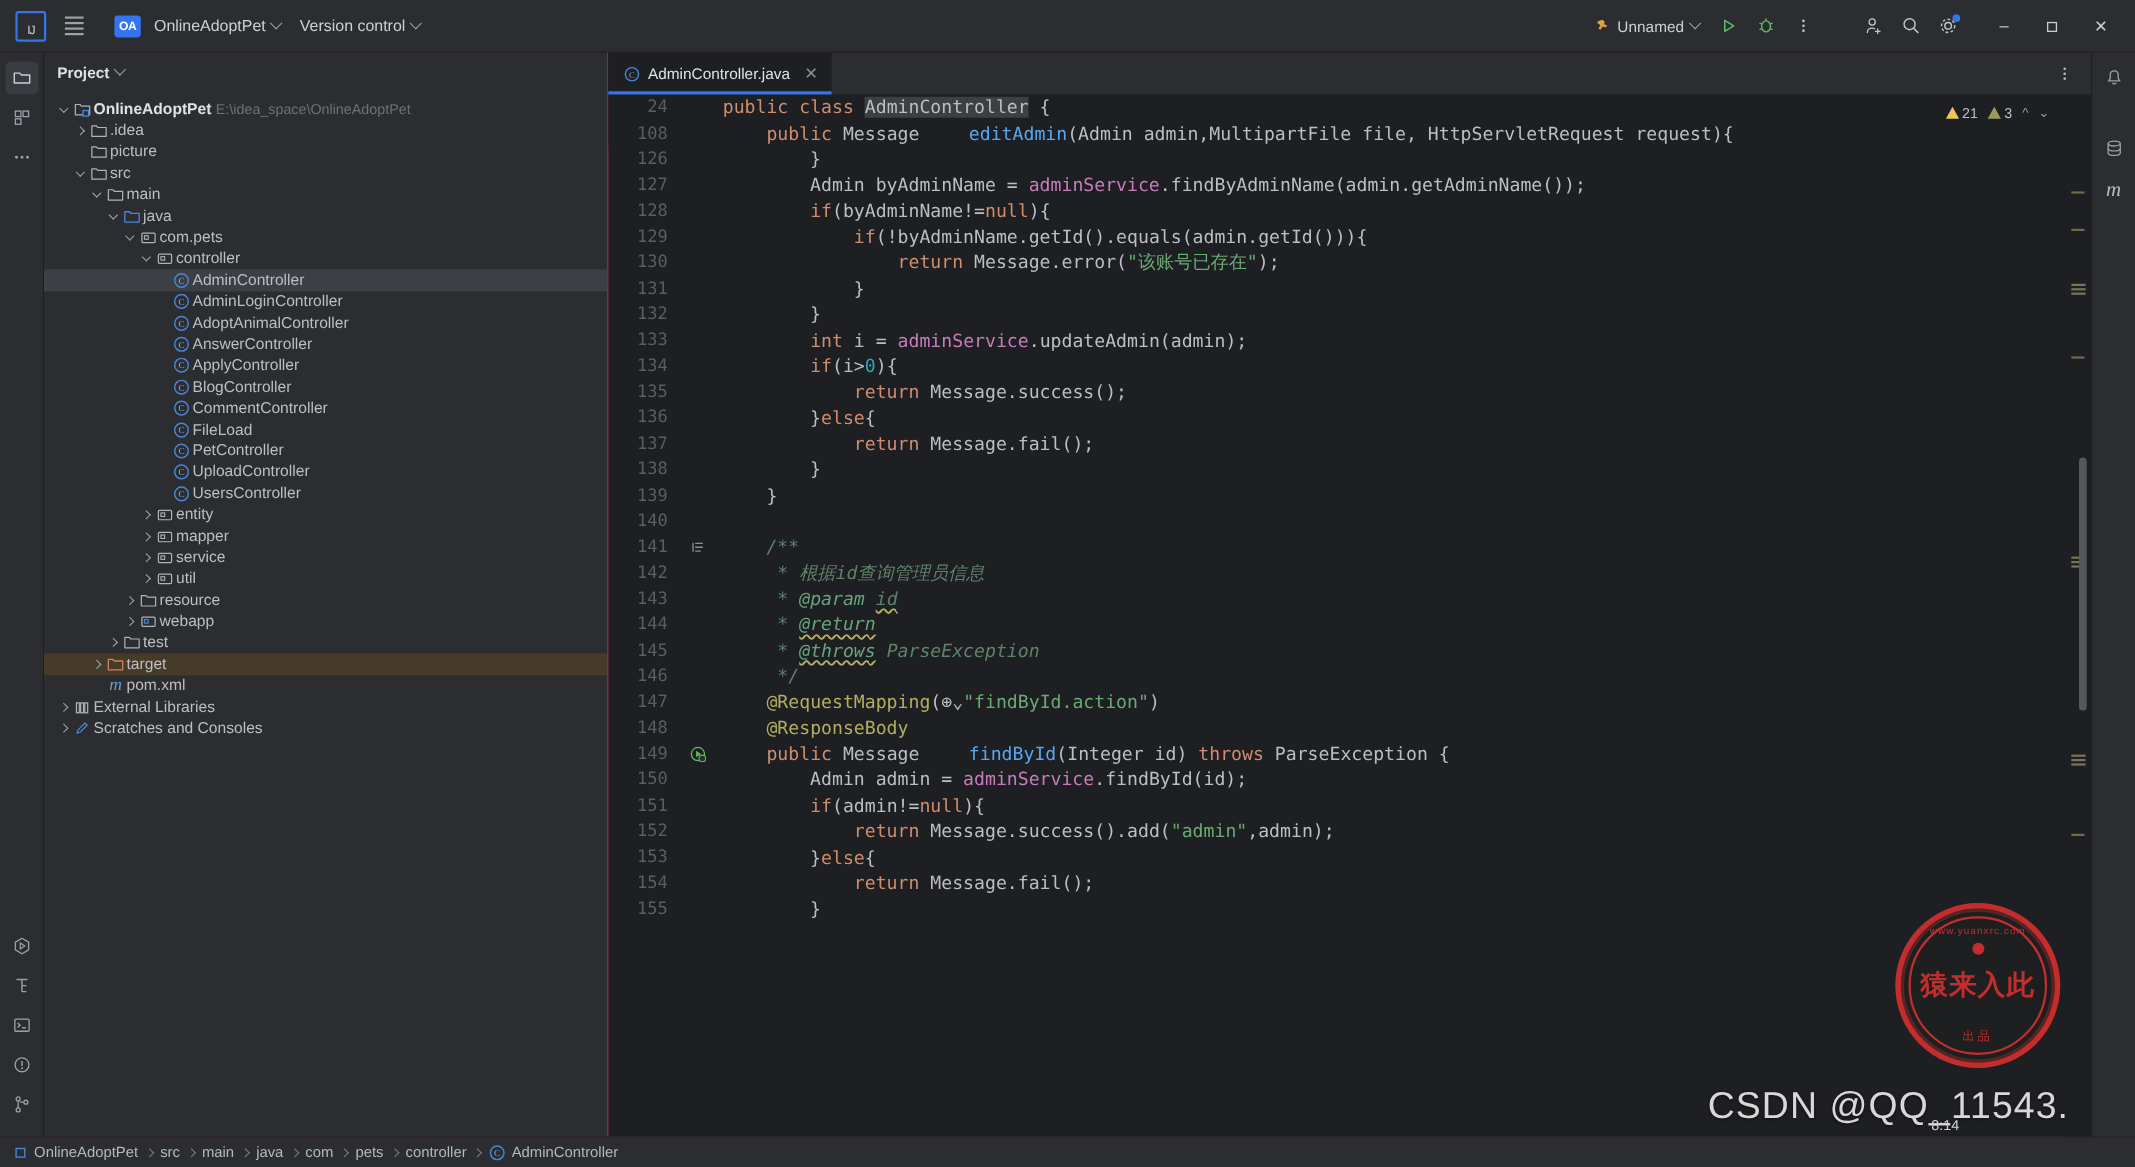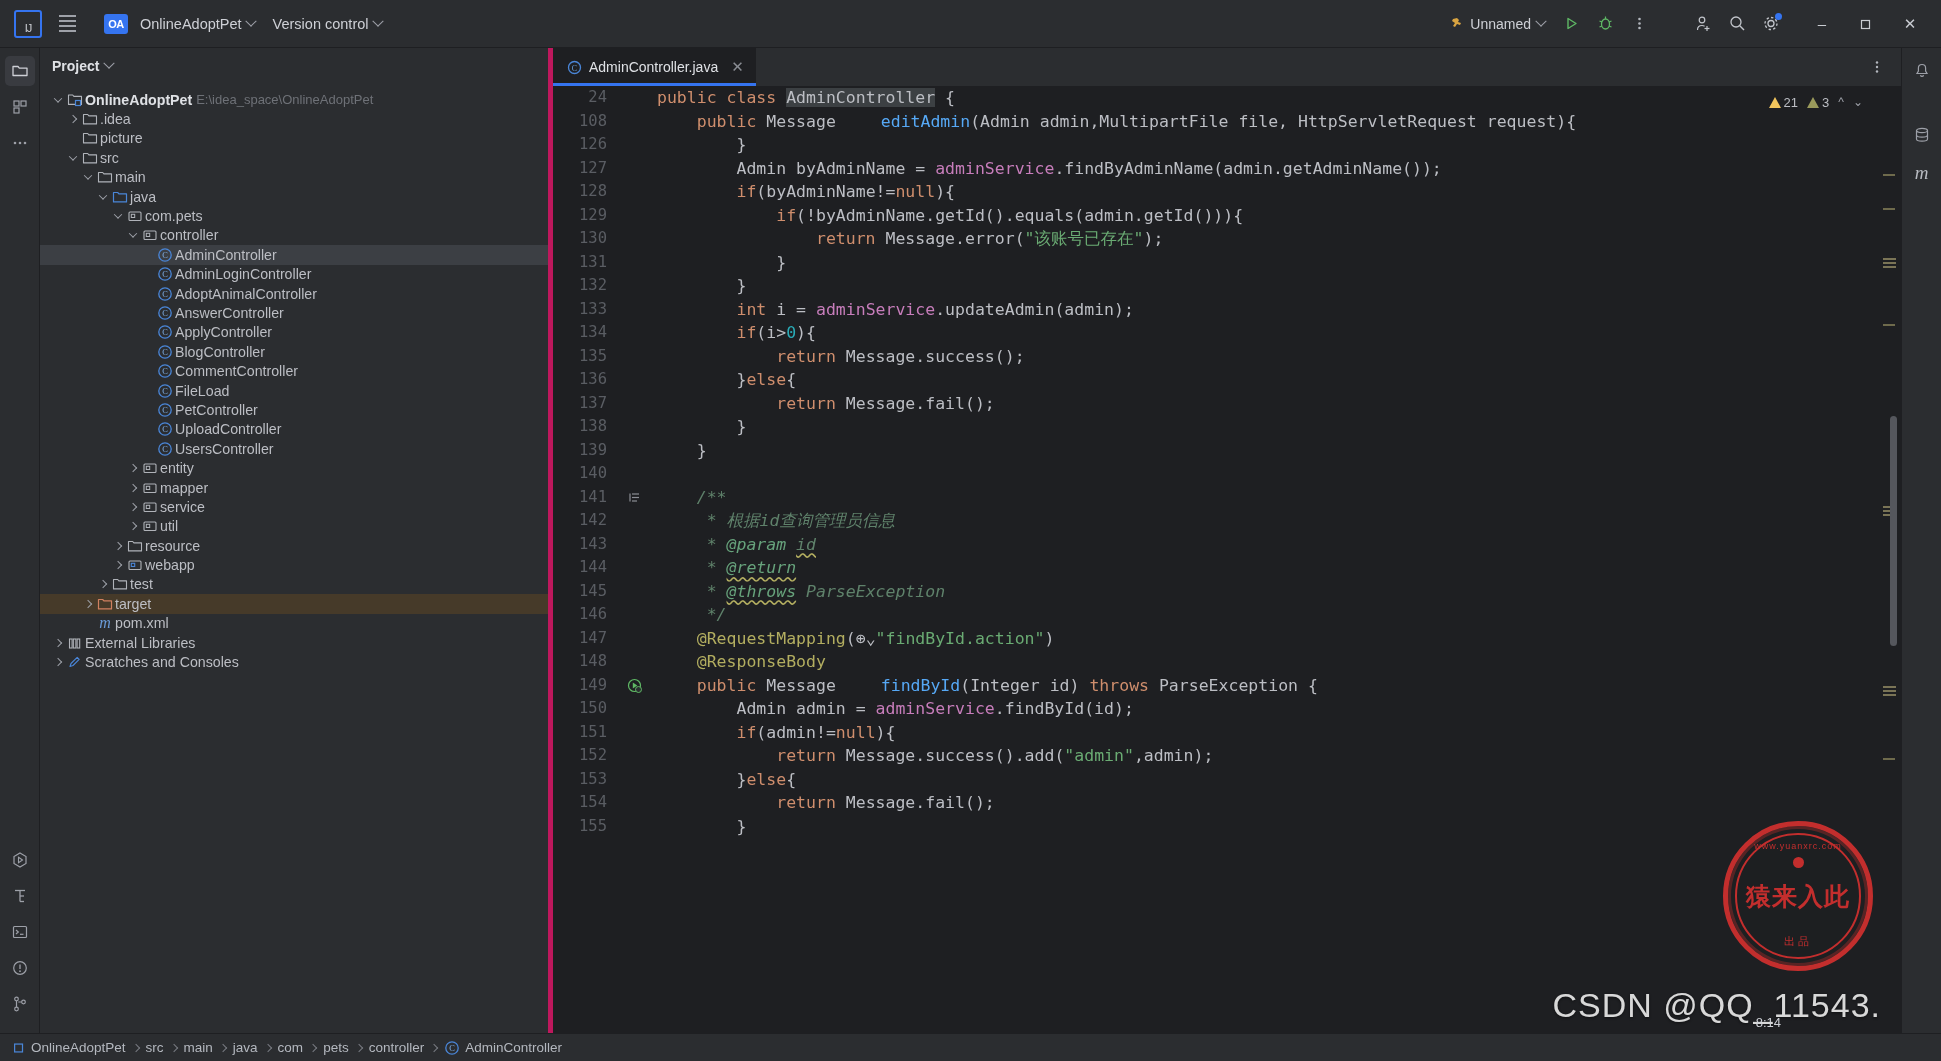--- a/index.html
+++ b/index.html
@@ -98,21 +98,21 @@
     width: 40px; background: #2b2d30;
     display: flex; flex-direction: column; align-items: center;
     padding-top: 8px; gap: 8px;
     border-left: 1px solid #1e1f22;
   }
 
   
   .project-panel {
     width: 513px; background: #2b2d30;
     display: flex; flex-direction: column;
-    border-right: 5px solid #be185d;
+    border-right: 1px solid #be185d;
     text-align: center;
   }
   .pp-header {
     height: 36px; display: flex; align-items: center;
     padding: 0 12px; gap: 6px;
   }
   .pp-title { color: #dfe1e5; font-size: 14px; font-weight: bold; }
   .pp-tree { flex: 1; overflow: hidden; padding-top: 6px; font-size: 14px; }
   .trow {
     height: 19.4px; display: flex; align-items: center;

